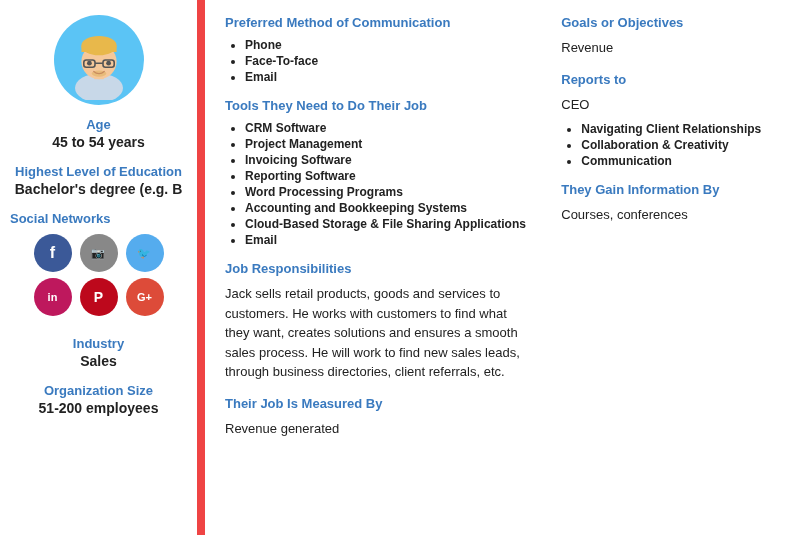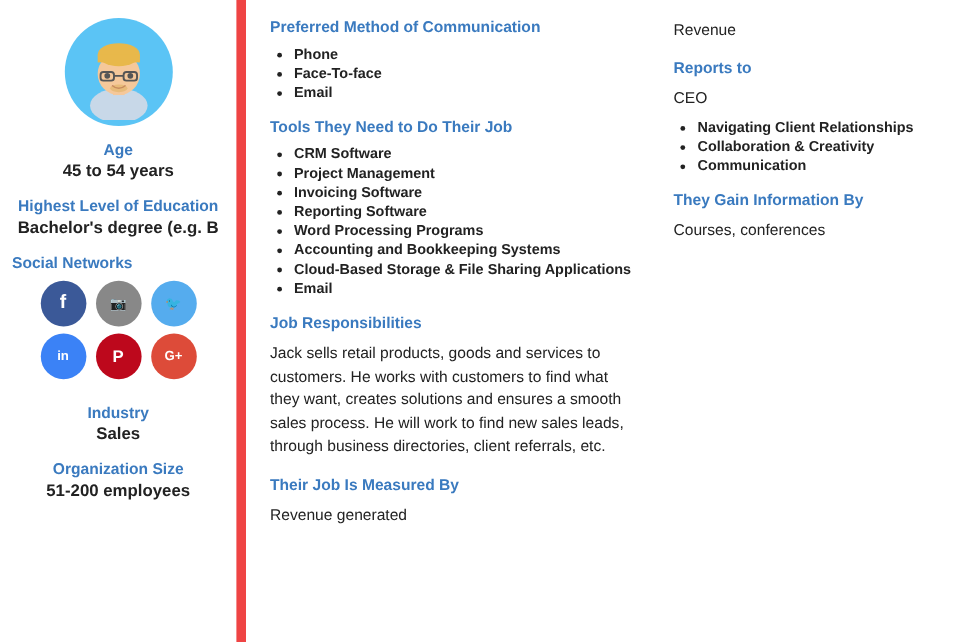--- a/index.html
+++ b/index.html
@@ -74,21 +74,21 @@
       justify-content: center;
       color: #fff;
       font-weight: bold;
       font-size: 16px;
       cursor: pointer;
     }
 
     .si-facebook { background: #3b5998; }
     .si-instagram { background: #888; }
     .si-twitter { background: #55acee; }
-    .si-linkedin { background: #3b82f6; }
+    .si-linkedin { background: #be185d; }
     .si-pinterest { background: #bd081c; }
     .si-gplus { background: #dd4b39; }
 
     
     .main {
       flex: 1;
       padding: 15px 20px;
       display: flex;
       gap: 20px;
     }
@@ -222,20 +222,21 @@
 
     <div class="section-title">Job Responsibilities</div>
     <p class="section-text">Jack sells retail products, goods and services to customers. He works with customers to find what they want, creates solutions and ensures a smooth sales process. He will work to find new sales leads, through business directories, client referrals, etc.</p>
 
     <div class="section-title">Their Job Is Measured By</div>
     <p class="section-text">Revenue generated</p>
   </div>
 
   <div class="col-right">
 
+    <div class="section-title" style="margin-top:0;">Goals or Objectives</div>
     <p class="section-text">Revenue</p>
 
     <div class="section-title">Reports to</div>
     <p class="section-text">CEO</p>
 
     <ul class="bullet-list">
       <li>Navigating Client Relationships</li>
       <li>Collaboration &amp; Creativity</li>
       <li>Communication</li>
     </ul>

